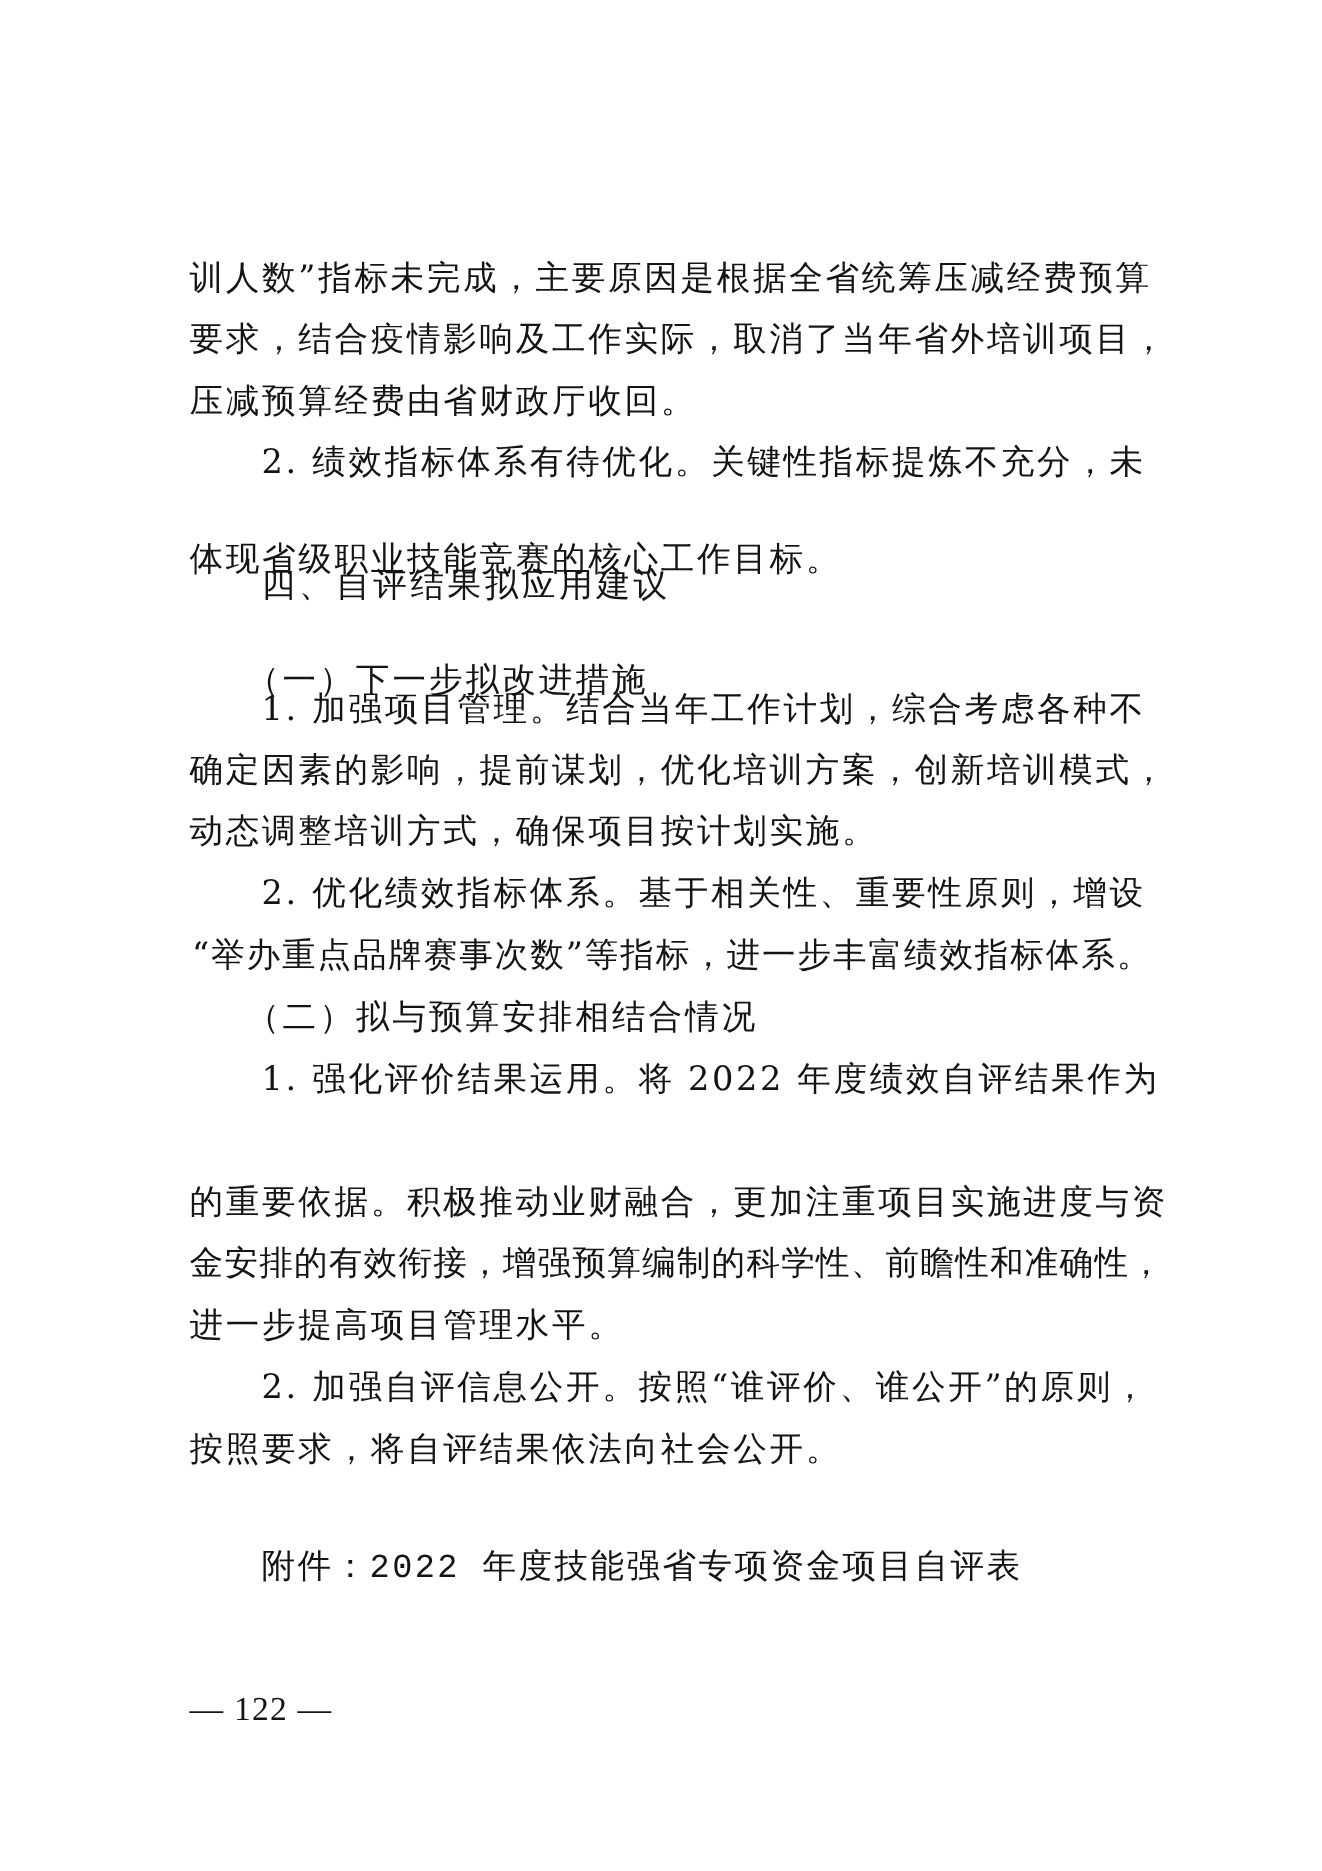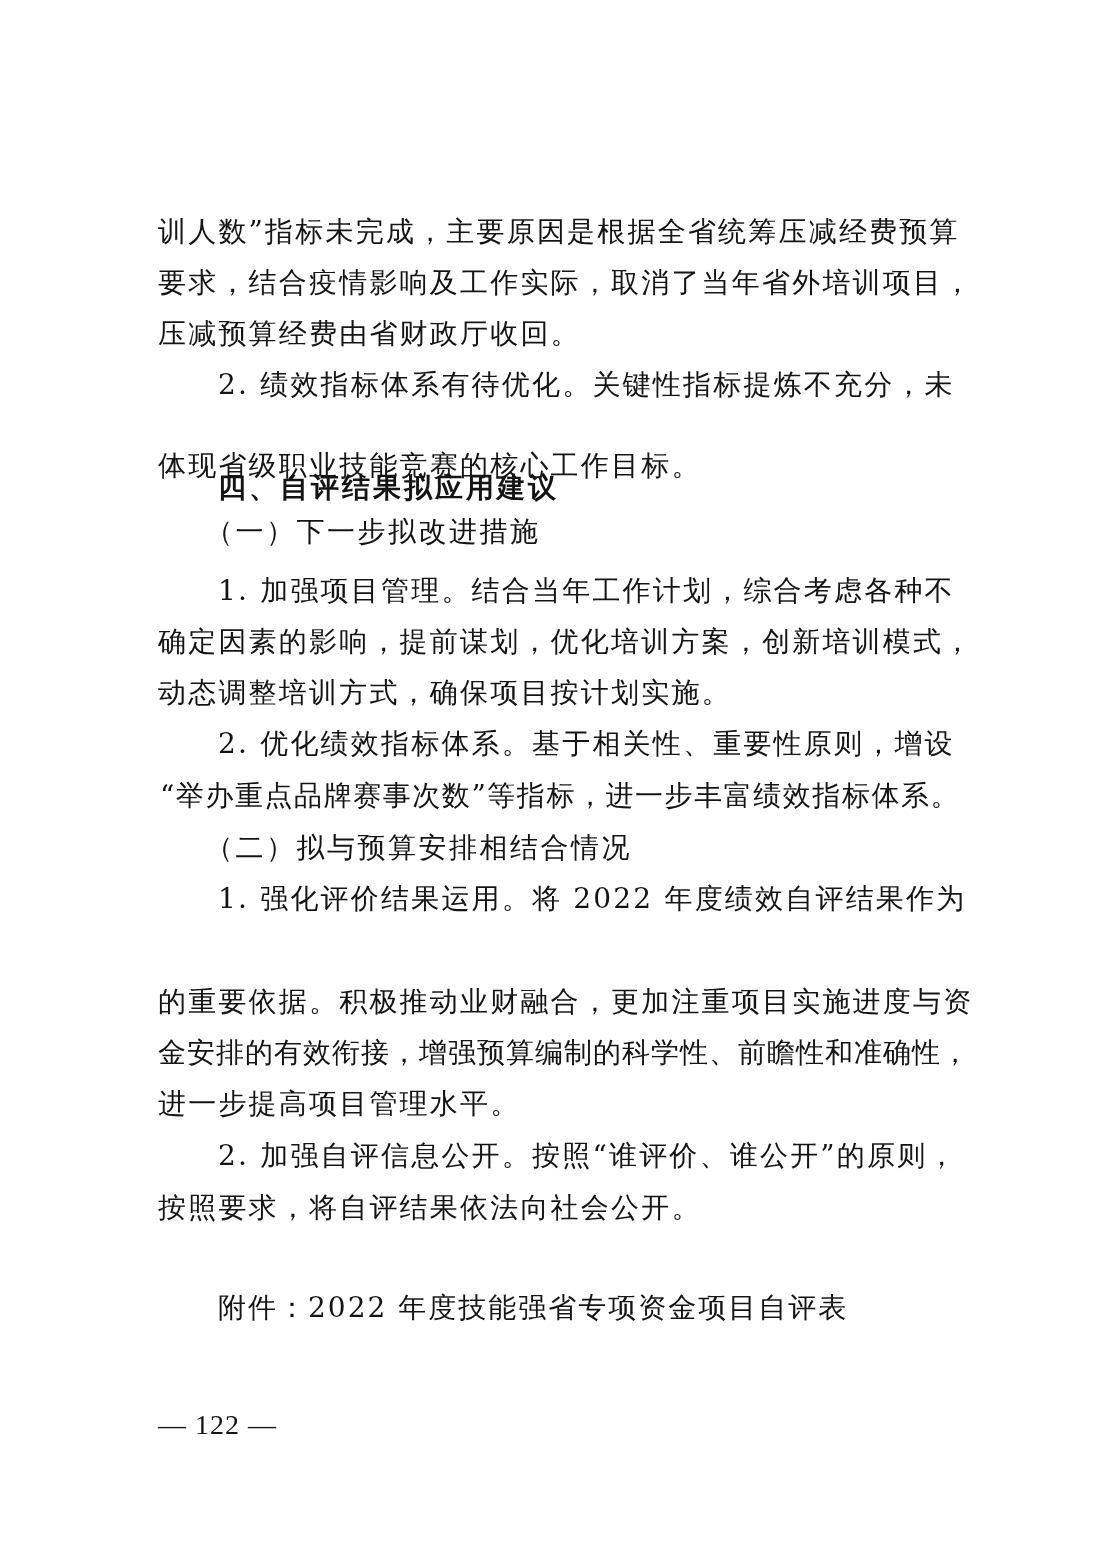--- a/index.html
+++ b/index.html
@@ -35,21 +35,21 @@
     }
     .line.last {
       text-align-last: left;
     }
     .indent {
       left: 218px;
       width: 724px;
     }
     .heading1 {
       font-family: "DejaVu Sans", "Liberation Sans", sans-serif;
-      font-weight: bold;
+      font-weight: normal;
       letter-spacing: 3px;
       text-align-last: left;
     }
     .heading2 {
       letter-spacing: 2.5px;
       text-align-last: left;
     }
     .wide {
       left: 160px;
       width: 800px;
@@ -80,36 +80,36 @@
 
   <div class="line" style="top:212px;">训人数”指标未完成，主要原因是根据全省统筹压减经费预算</div>
   <div class="line last" style="top:314px;">压减预算经费由省财政厅收回。</div>
   <div class="line" style="top:263px;">要求，结合疫情影响及工作实际，取消了当年省外培训项目，</div>
 
   <div class="line indent" style="top:365px;">2. 绩效指标体系有待优化。关键性指标提炼不充分，未</div>
   <div class="line last" style="top:416px;margin-top:30px;">体现省级职业技能竞赛的核心工作目标。</div>
 
   <div class="line indent heading1" style="top:468px;">四、自评结果拟应用建议</div>
 
-  <div class="line heading2" style="top:512px; left:205px; width:700px;">（一）下一步拟改进措施</div>
+  <div class="line heading2" style="top:547px; left:205px; width:700px;">（一）下一步拟改进措施</div>
 
   <div class="line indent" style="top:571px;">1. 加强项目管理。结合当年工作计划，综合考虑各种不</div>
   <div class="line" style="top:622px;">确定因素的影响，提前谋划，优化培训方案，创新培训模式，</div>
   <div class="line last" style="top:673px;">动态调整培训方式，确保项目按计划实施。</div>
 
   <div class="line indent" style="top:724px;">2. 优化绩效指标体系。基于相关性、重要性原则，增设</div>
   <div class="line wide" style="top:776px;">“举办重点品牌赛事次数”等指标，进一步丰富绩效指标体系。</div>
 
   <div class="line heading2" style="top:828px; left:205px; width:700px;">（二）拟与预算安排相结合情况</div>
 
   <div class="line indent" style="top:879px;">1. 强化评价结果运用。将 2022 年度绩效自评结果作为</div>
   <div class="line" style="top:1033px; letter-spacing:1px;">金安排的有效衔接，增强预算编制的科学性、前瞻性和准确性，</div>
   <div class="line" style="top:982px;">的重要依据。积极推动业财融合，更加注重项目实施进度与资</div>
   <div class="line last" style="top:1084px;">进一步提高项目管理水平。</div>
 
   <div class="line indent" style="top:1136px;">2. 加强自评信息公开。按照“谁评价、谁公开”的原则，</div>
   <div class="line last" style="top:1188px;">按照要求，将自评结果依法向社会公开。</div>
 
-  <div class="line attachment" style="top:1288px;">附件：2022 年度技能强省专项资金项目自评表</div>
+  <div class="line attachment" style="top:1288px;font-family:Liberation Mono, monospace;">附件：2022 年度技能强省专项资金项目自评表</div>
 
   <div class="page-number">— 122 —</div>
 
 </div>
 
 </body></html>

